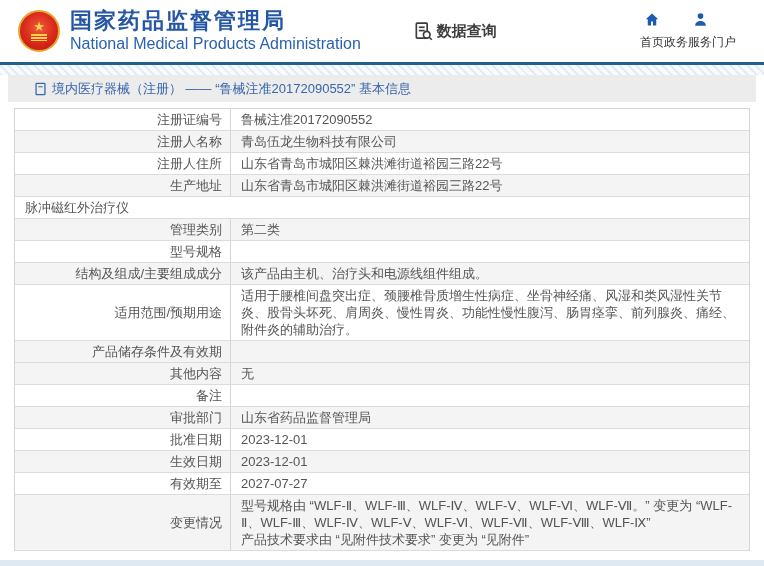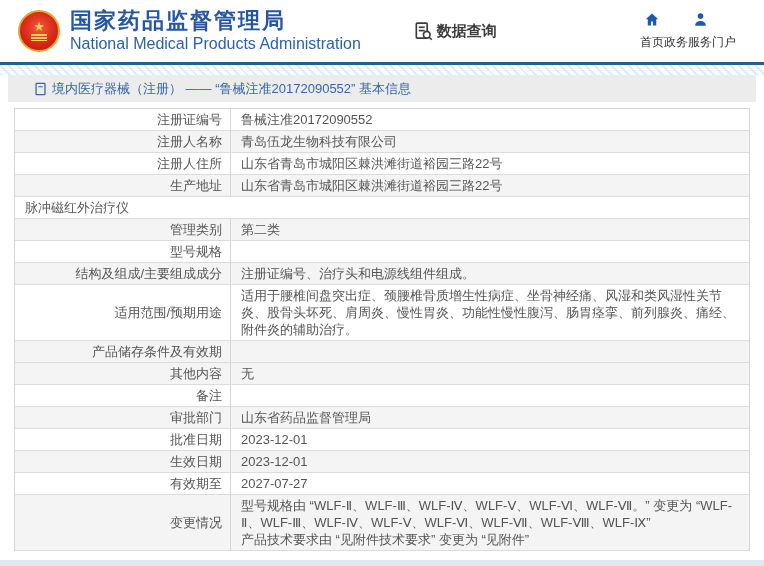--- a/index.html
+++ b/index.html
@@ -145,21 +145,21 @@
           </div>
           <div class="trow alt">
             <div class="tlabel">管理类别</div>
             <div class="tvalue">第二类</div>
           </div>
           <div class="trow">
             <div class="tlabel">型号规格</div>
           </div>
           <div class="trow alt">
             <div class="tlabel">结构及组成/主要组成成分</div>
-            <div class="tvalue">注册证编号、治疗头和电源线组件组成。</div>
+            <div class="tvalue">该产品由主机、治疗头和电源线组件组成。</div>
           </div>
           <div class="trow">
             <div class="tlabel">适用范围/预期用途</div>
             <div class="tvalue">适用于腰椎间盘突出症、颈腰椎骨质增生性病症、坐骨神经痛、风湿和类风湿性关节炎、股骨头坏死、肩周炎、慢性胃炎、功能性慢性腹泻、肠胃痉挛、前列腺炎、痛经、附件炎的辅助治疗。</div>
           </div>
           <div class="trow alt">
             <div class="tlabel">产品储存条件及有效期</div>
             <div class="tvalue"></div>
           </div>
           <div class="trow alt">

